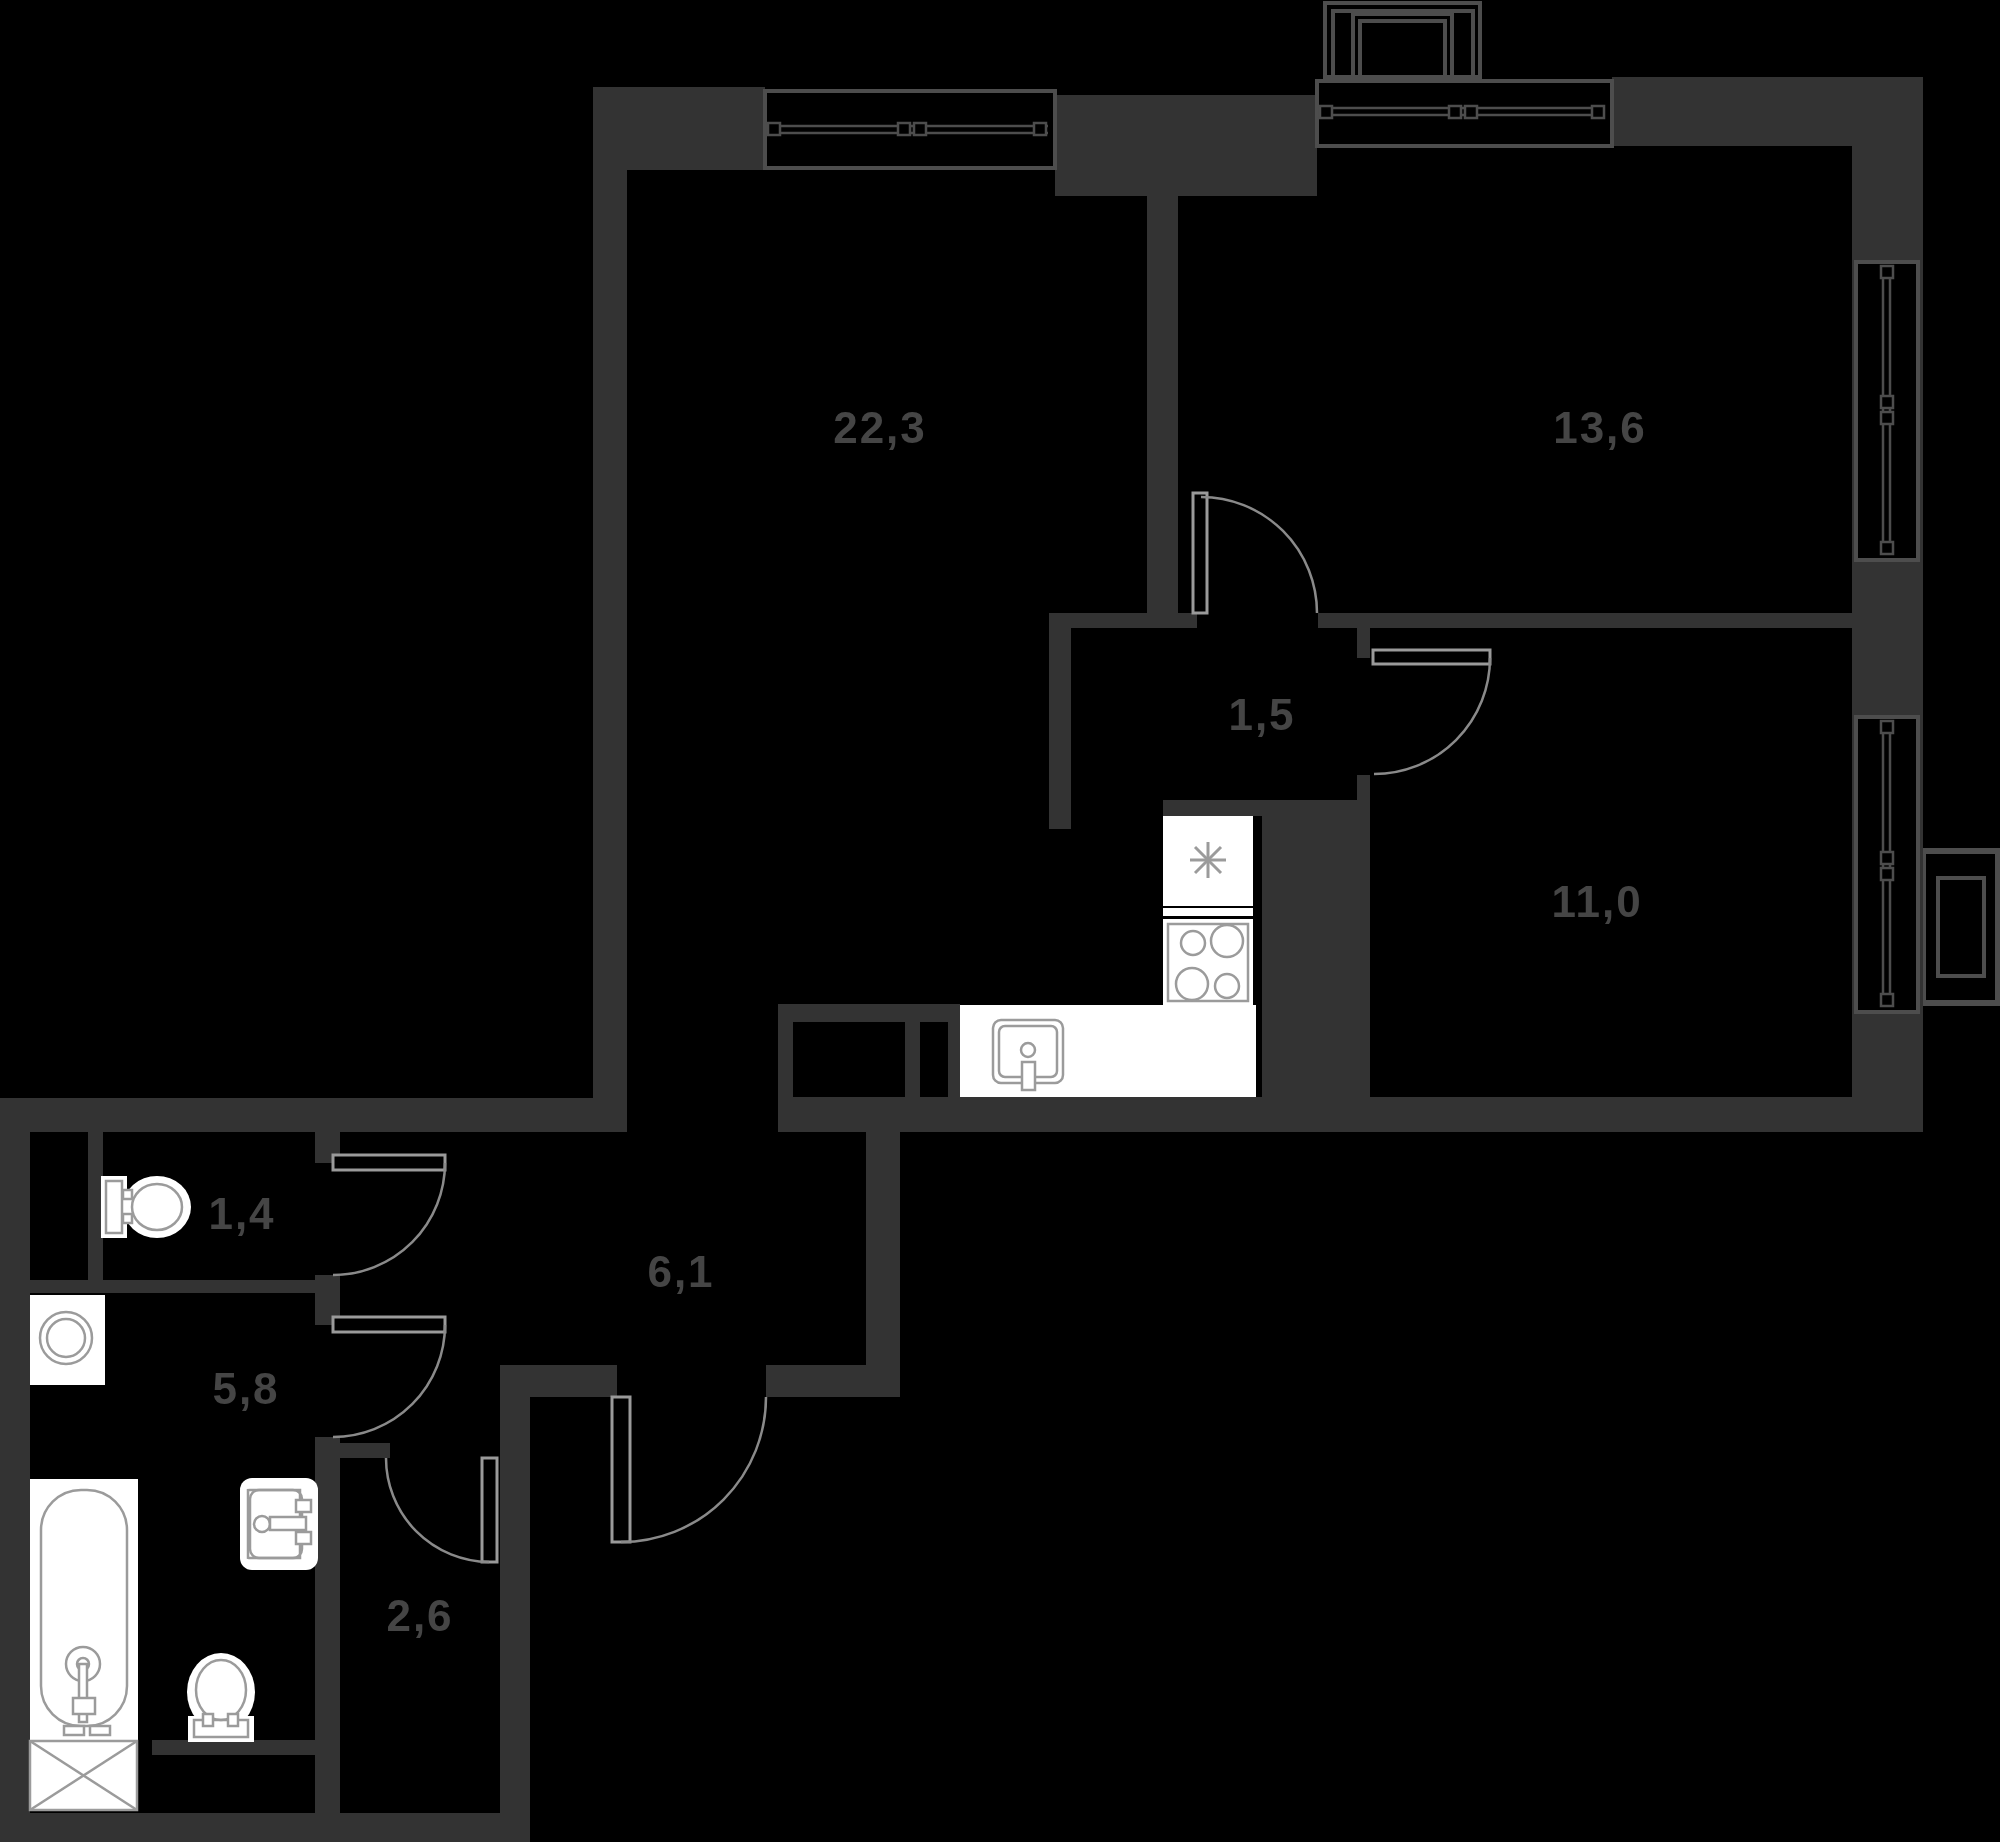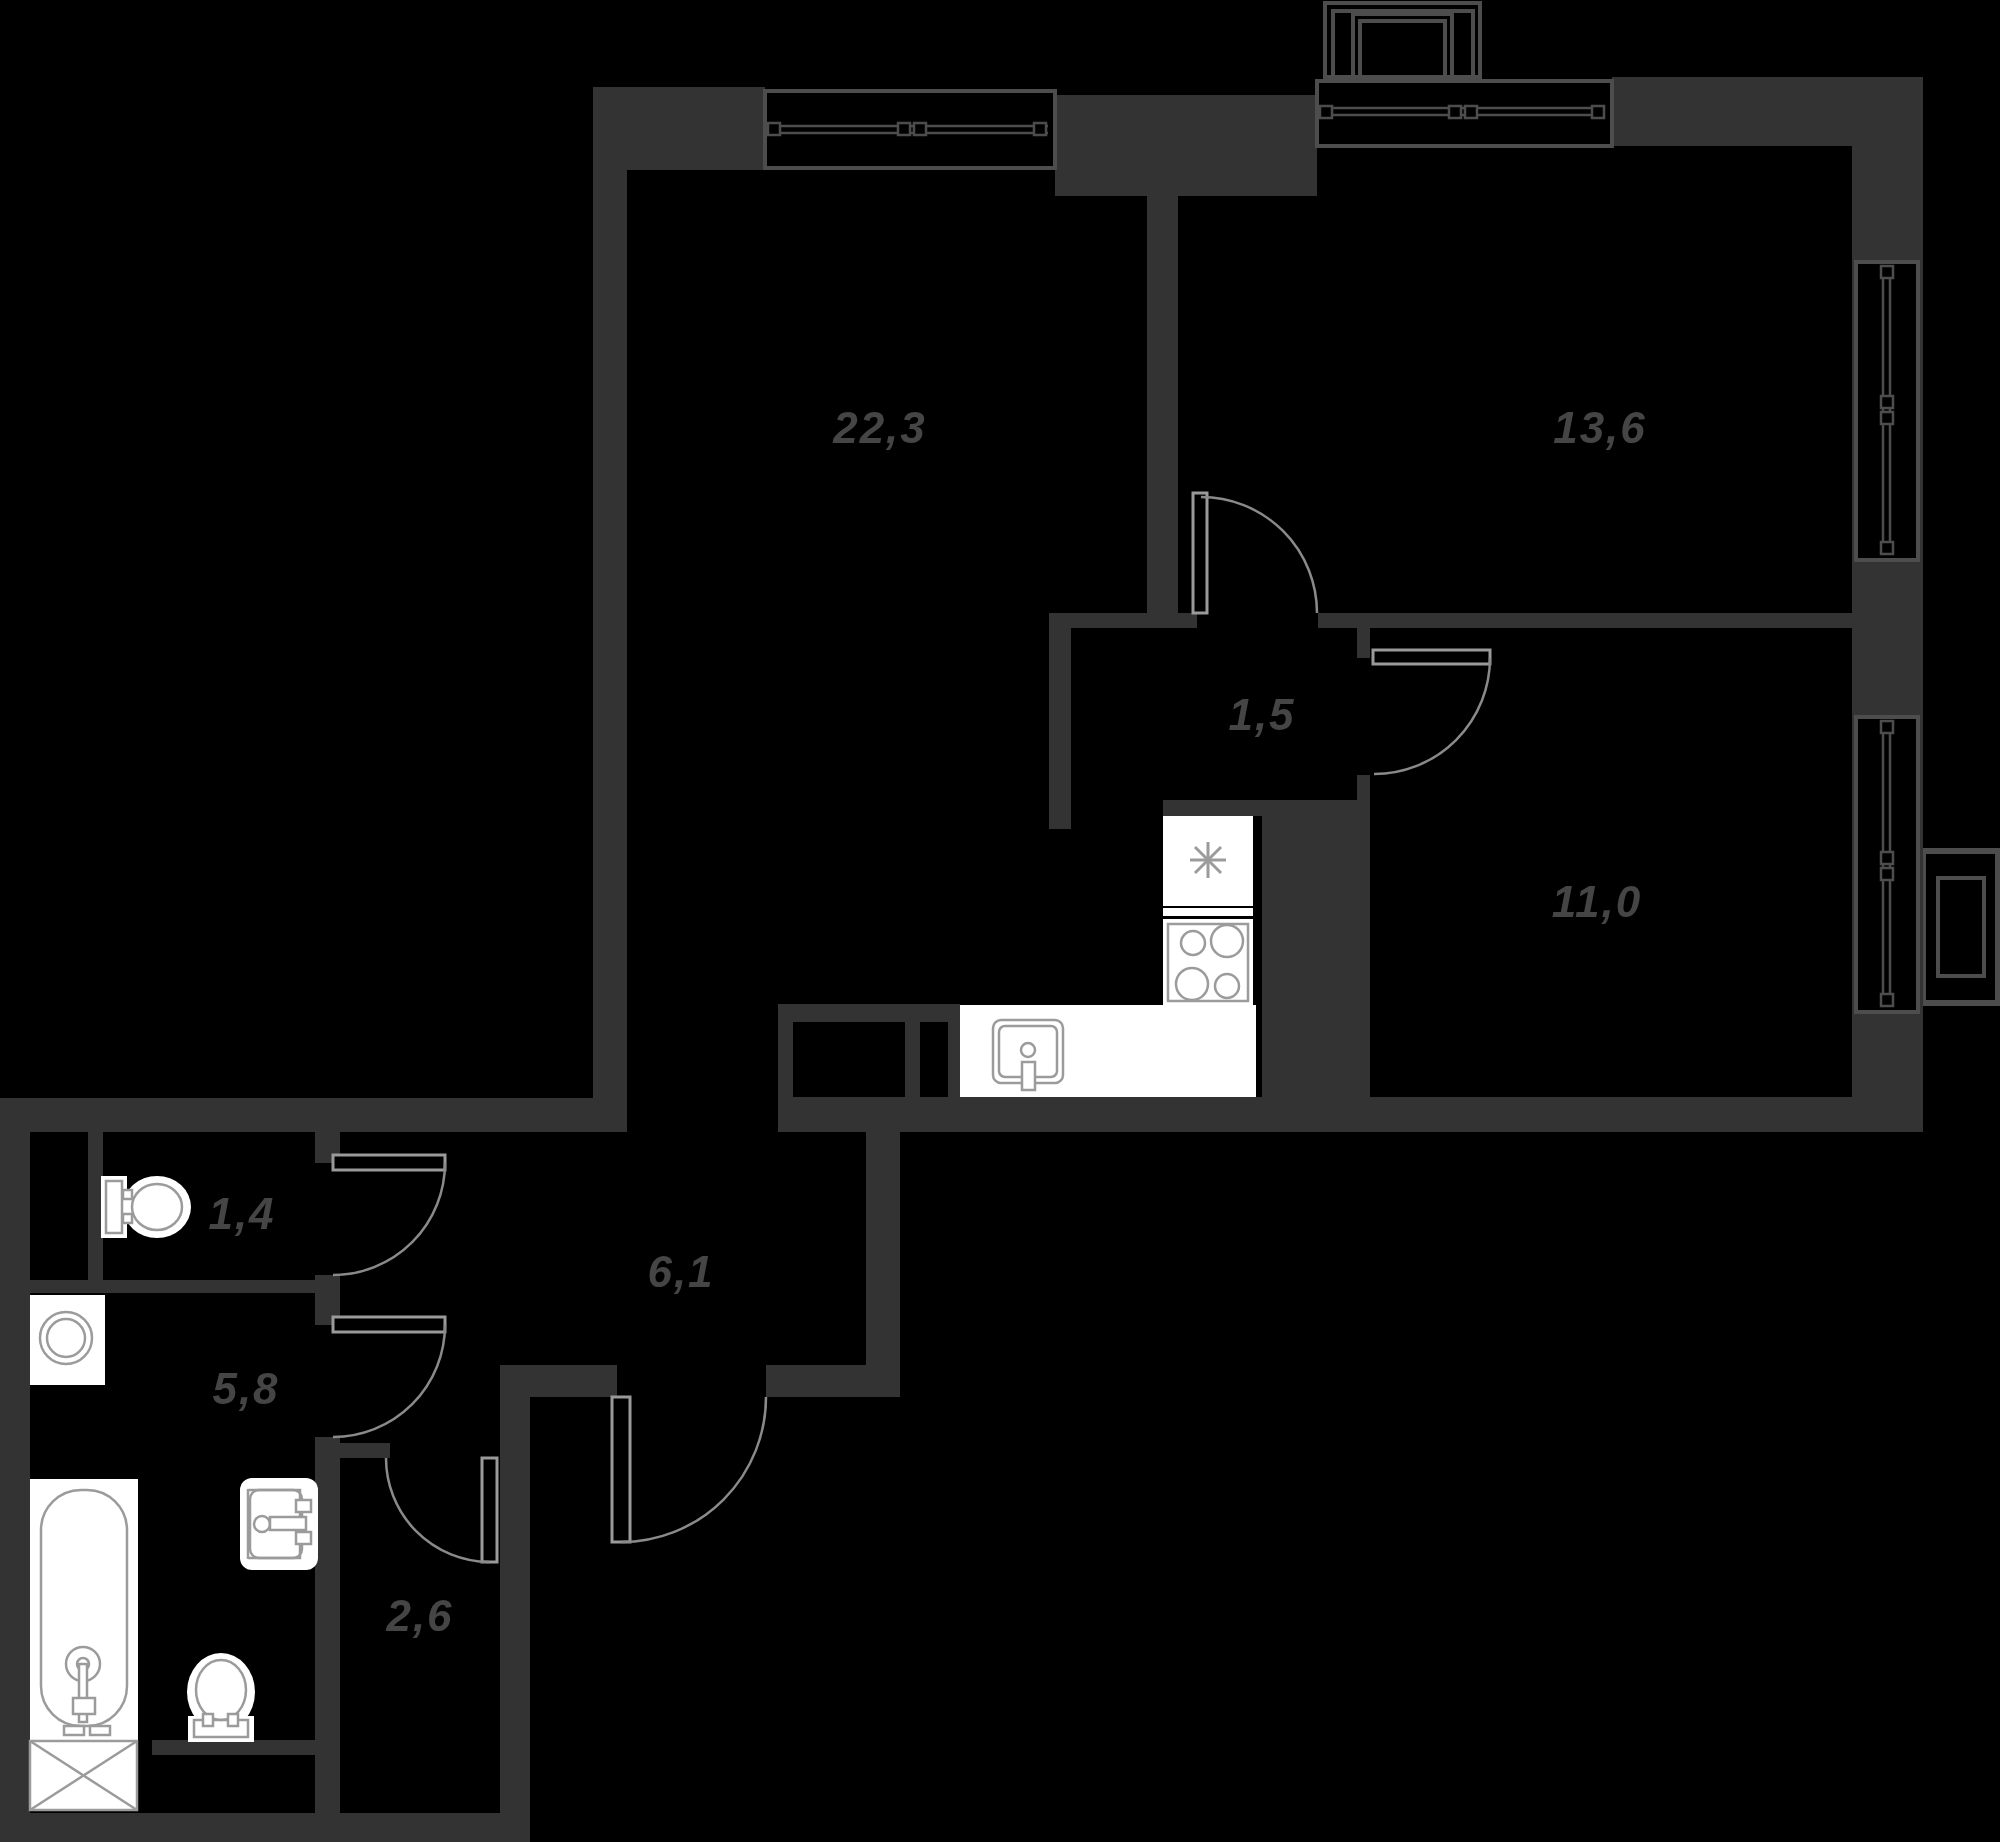--- a/index.html
+++ b/index.html
@@ -1,16 +1,16 @@
 <!DOCTYPE html>
 <html><head>
 <meta charset="utf-8">
 <style>
   html,body{margin:0;padding:0;background:#000;}
-  .stage{width:2000px;height:1842px;background:#000;position:relative;overflow:hidden;font-style:italic;}
+  .stage{width:2000px;height:1842px;background:#000;position:relative;overflow:hidden;}
   svg{display:block;}
   .room-label{font-family:"Liberation Sans","DejaVu Sans",sans-serif;font-weight:bold;
               font-size:44px;letter-spacing:2px;fill:#454545;text-anchor:middle;}
   .wall{fill:#333333;stroke:none;}
   .void{fill:#000000;stroke:none;}
   .winframe{fill:#000000;stroke:#4d4d4d;stroke-width:4;}
   .glaze{stroke:#4d4d4d;stroke-width:2.5;fill:none;}
   .glzsq{fill:#000000;stroke:#4d4d4d;stroke-width:2.5;}
   .balc{fill:none;stroke:#4d4d4d;stroke-width:4;}
   .leaf{fill:#000000;stroke:#9a9a9a;stroke-width:3;}

